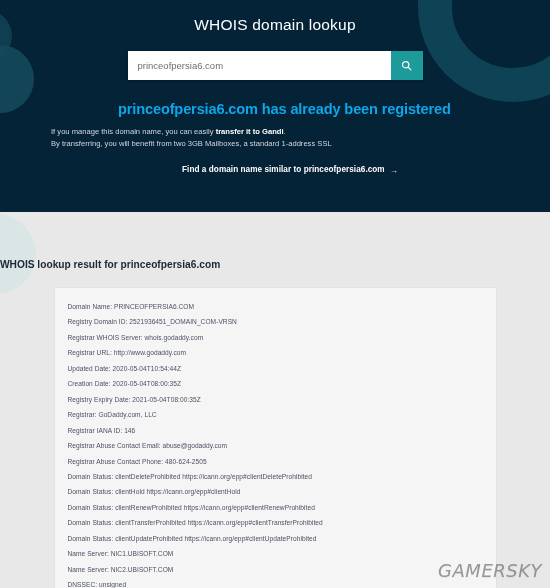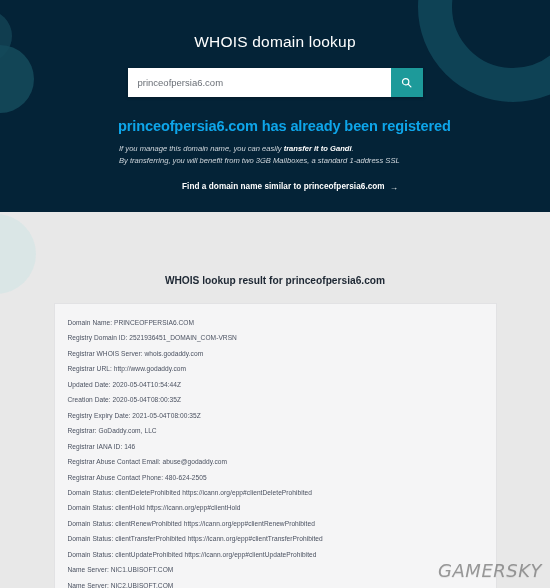--- a/index.html
+++ b/index.html
@@ -58,21 +58,21 @@
     position: relative;
     z-index: 3;
   }
 
   .hero-title {
     text-align: center;
     color: #ffffff;
     font-size: 15.5px;
     font-weight: 400;
     letter-spacing: .2px;
-    padding-top: 33px;
+    padding-top: 16px;
     margin: 0;
   }
 
   
   .search-wrap {
     margin: 17px auto 0 auto;
     width: 295px;
     height: 29px;
     display: flex;
     box-shadow: 0 1px 3px rgba(0,0,0,.25);
@@ -108,26 +108,25 @@
   .hero-headline {
     margin: 21px 0 0 0;
     padding-left: 118px;
     color: #0ea5e9;
     font-size: 14.6px;
     font-weight: bold;
     letter-spacing: -.15px;
   }
   .hero-para {
     margin: 9px 0 0 0;
-    padding-left: 119px;
+    padding-left: 51px;
     color: #cfd6dc;
     font-size: 7.6px;
     line-height: 12.2px;
     max-width: 310px;
-    font-style: italic;
   }
   .hero-para b { color: #ffffff; font-weight: bold; }
 
   .hero-cta {
     margin: 15px 0 0 0;
     text-align: center;
     padding-left: 30px;
     color: #ffffff;
     font-size: 8.2px;
     font-weight: bold;
@@ -157,26 +156,26 @@
     top: 2px;
     width: 80px;
     height: 80px;
     border-radius: 50%;
     background: #d5e6e6;
     opacity: .75;
   }
   .result-title {
     position: relative;
     z-index: 2;
-    text-align: center;
+    text-align: left;
     color: #1d2733;
     font-size: 10.2px;
     font-weight: bold;
     padding-top: 47px;
-    margin: 16px;
+    margin: 0;
   }
 
   .whois-card {
     position: relative;
     z-index: 2;
     margin: 17px auto 0 auto;
     width: 443px;
     background: #f5f5f6;
     border: 1px solid #e2e2e4;
     box-sizing: border-box;

